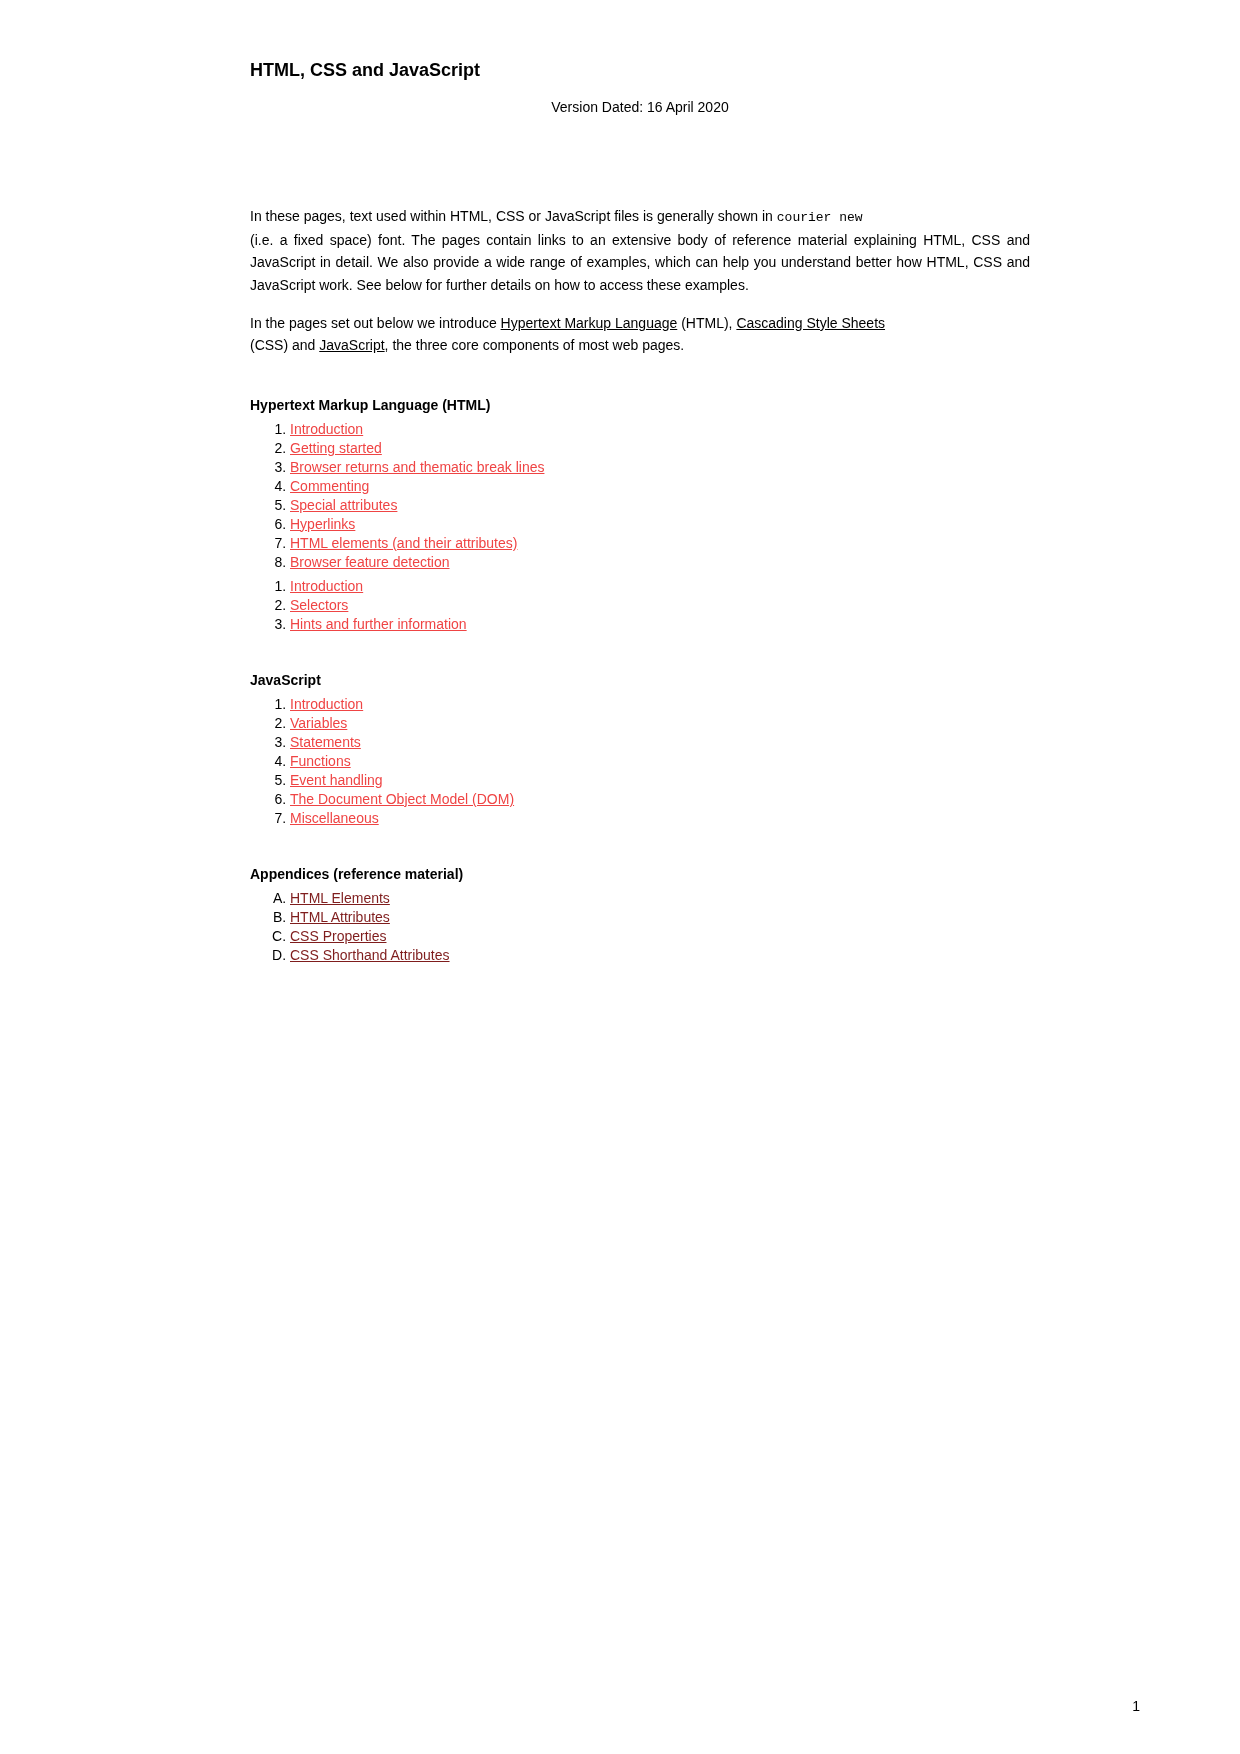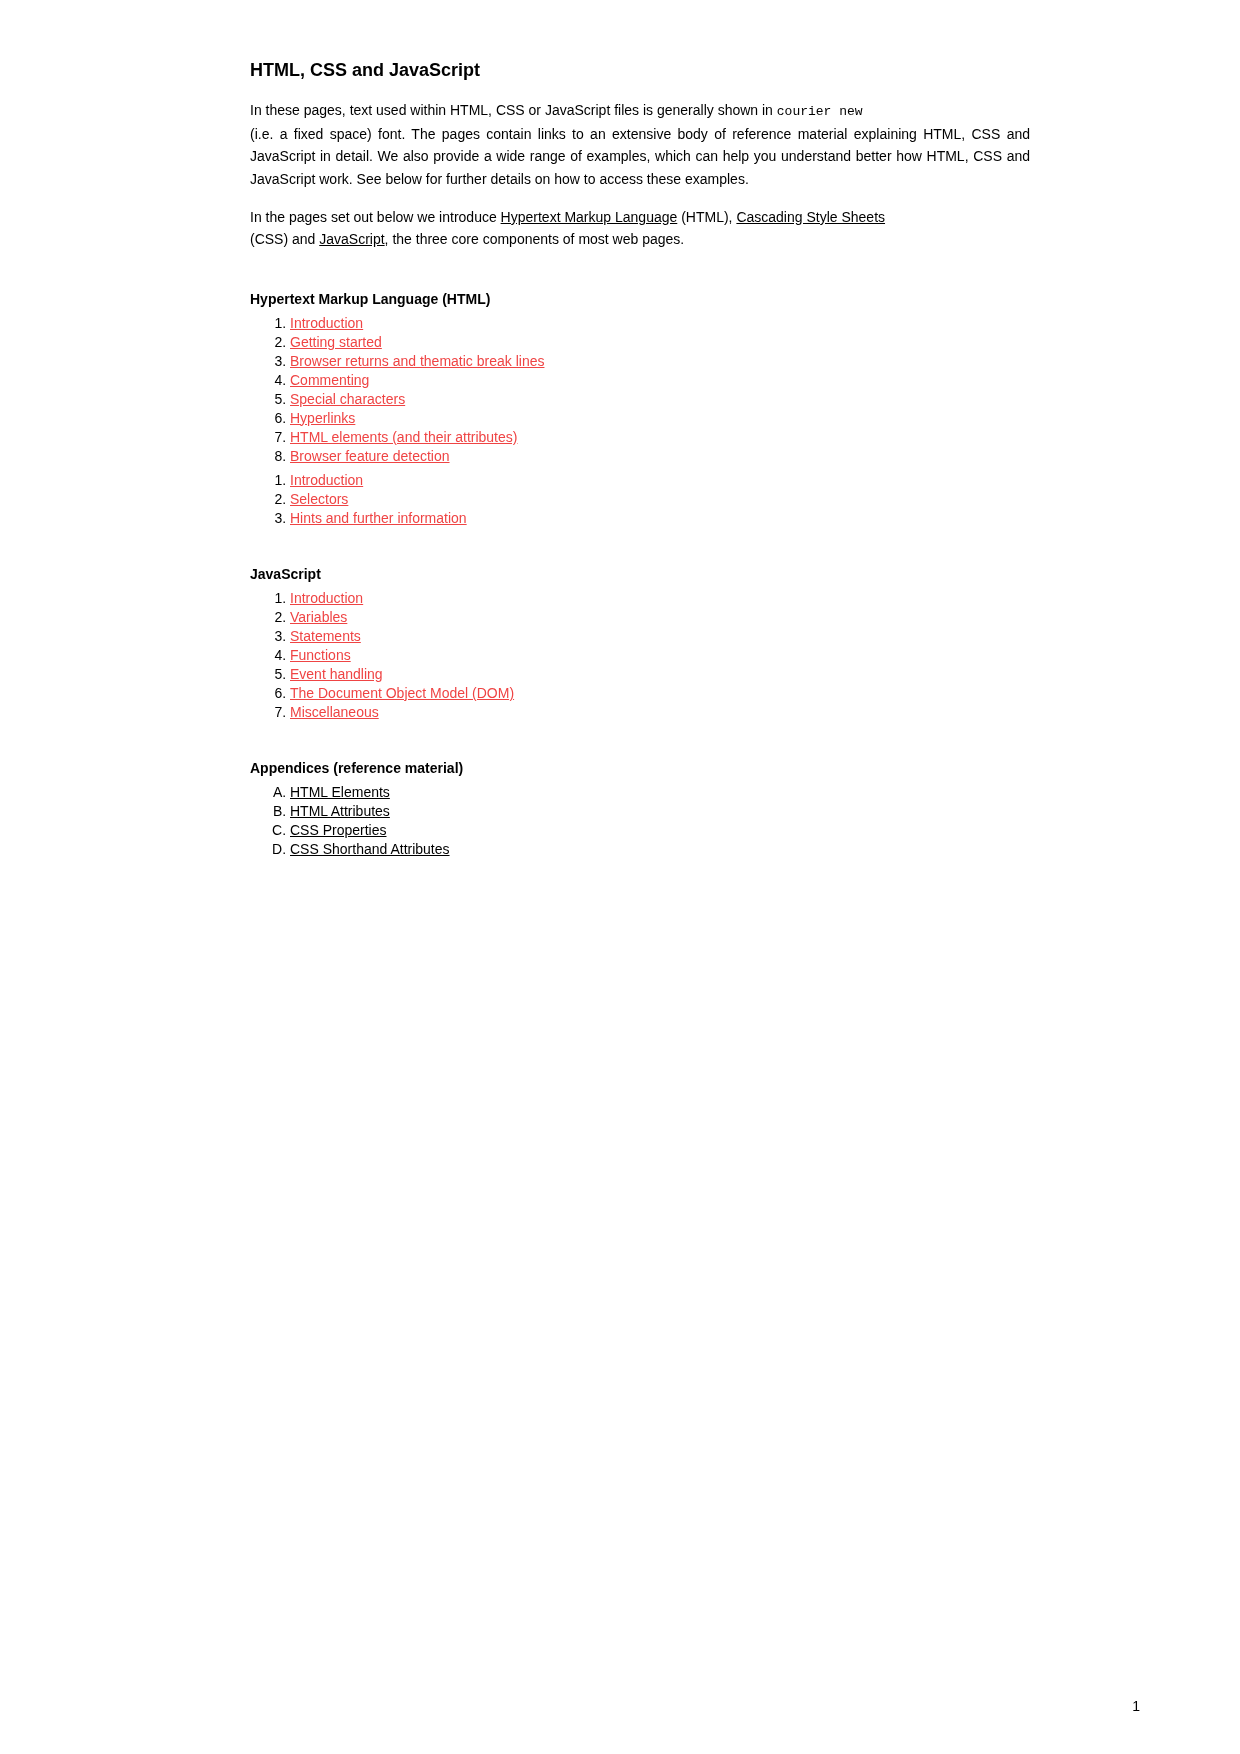--- a/index.html
+++ b/index.html
@@ -91,56 +91,57 @@
       margin-left: 40px;
       margin-bottom: 8px;
     }
 
     .alpha-list li {
       margin-bottom: 3px;
       font-size: 14px;
     }
 
     .alpha-list li a {
-      color: #000000;
+      color: #7f1d1d;
     }
 
     .page-number {
       position: fixed;
       bottom: 40px;
       right: 100px;
       font-size: 14px;
     }
   </style>
 </head>
 <body>
 
 <div class="page">
   <h1 class="page-title">HTML, CSS and JavaScript</h1>
 
 
+  <p class="version">Version Dated: 16 April  2020</p>
 
   <p class="intro-paragraph">
     <span>In these pages, text used within HTML, CSS or JavaScript files is generally shown in </span><span class="code-inline">courier  new</span>
     <br><span>(i.e. a fixed space) font. The pages contain links to an extensive body of reference material explaining HTML, CSS and JavaScript in detail. We also provide a wide range of examples, which can help you understand better how HTML, CSS and JavaScript work. See below for further details on how to access these examples.</span>
   </p>
 
   <p class="intro-paragraph">
     <span>In the pages set out below we introduce </span><a href="#">Hypertext Markup Language</a><span> (HTML), </span><a href="#">Cascading Style Sheets</a>
     <br><span>(CSS) and </span><a href="#">JavaScript</a><span>, the three core components of most web pages.</span>
   </p>
 
   <div>
     <p class="section-heading">Hypertext Markup Language (HTML)</p>
     <ol>
       <li><a href="#">Introduction</a></li>
       <li><a href="#">Getting started</a></li>
       <li><a href="#">Browser returns and thematic break lines</a></li>
       <li><a href="#">Commenting</a></li>
-      <li><a href="#">Special characters</a></li>
+      <li><a href="#">Special attributes</a></li>
       <li><a href="#">Hyperlinks</a></li>
       <li><a href="#">HTML elements (and their attributes)</a></li>
       <li><a href="#">Browser feature detection</a></li>
     </ol>
   </div>
 
   <div>
     <ol>
       <li><a href="#">Introduction</a></li>
       <li><a href="#">Selectors</a></li>

